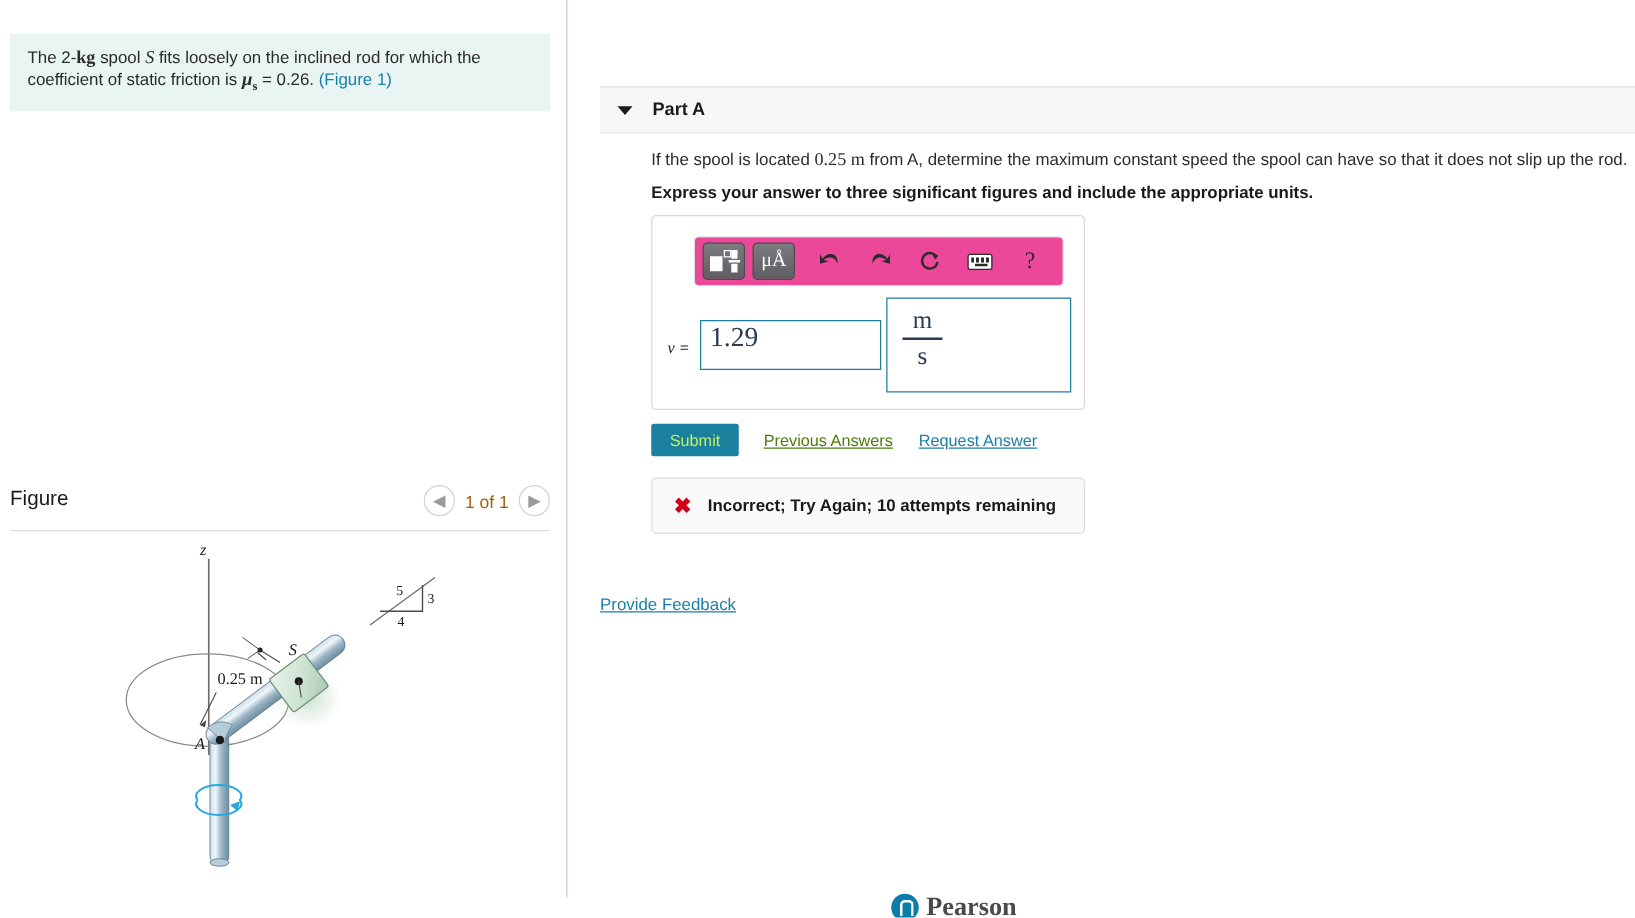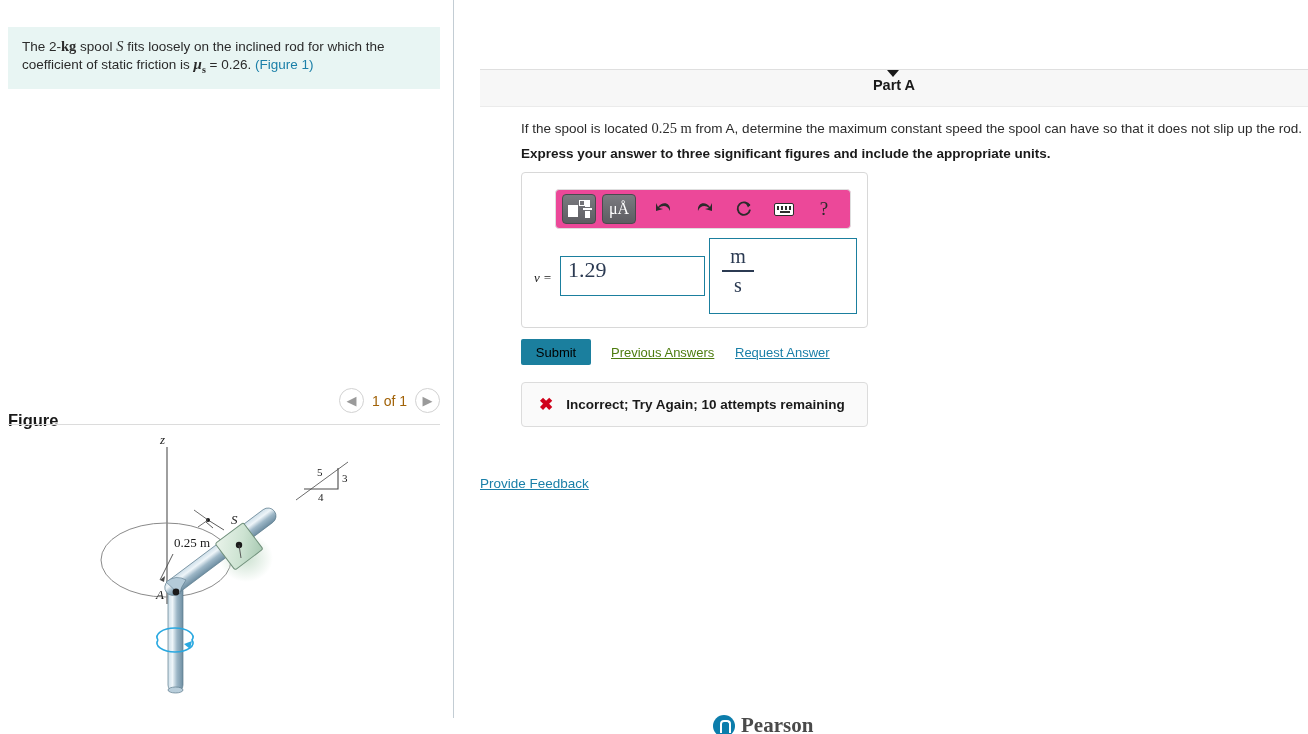--- a/index.html
+++ b/index.html
@@ -33,21 +33,21 @@
   .problem-text .mu { font-family: "Liberation Serif", serif; font-style: italic; font-weight: 700; font-size: 15px; }
   .problem-text .sub { font-size: 10px; vertical-align: sub; font-weight: 700; font-family: "Liberation Serif", serif; font-style: normal;}
   .fig-link { color: #1a7fa8; text-decoration: none; }
 
   
   .figure-header {
     position: absolute; left: 8px; top: 388px; width: 432px; height: 38px;
   }
   .figure-title {
     position: absolute; left: 0; top: 2px;
-    font-size: 16.5px; font-weight: bold; color: #1a1a1a; margin-top: 21px;
+    font-size: 16.5px; font-weight: normal; color: #1a1a1a;
   }
   .fig-nav {
     position: absolute; right: 0; top: 0;
     display: flex; align-items: center; gap: 8px;
   }
   .nav-circle {
     width: 25px; height: 25px; border-radius: 50%;
     border: 1px solid #d2d2d2; background: #fff;
     display: flex; align-items: center; justify-content: center;
     color: #9a9a9a; font-size: 13px; line-height: 1;
@@ -69,21 +69,21 @@
     position: absolute; left: 455px; top: 0;
     width: 853px; height: 734px;
     background: #fff;
   }
   .part-header {
     position: absolute; left: 25px; top: 69px;
     width: 828px; height: 38px;
     background: #f7f7f7;
     border-top: 1px solid #dfdfdf;
     border-bottom: 1px solid #ebebeb;
-    display: flex; align-items: center; flex-direction: column;
+    display: flex; align-items: center;
   }
   .caret {
     margin-left: 14px; margin-right: 16px;
     width: 0; height: 0;
     border-left: 6px solid transparent;
     border-right: 6px solid transparent;
     border-top: 7px solid #1a1a1a;
   }
   .part-title { font-size: 14.5px; font-weight: bold; color: #1a1a1a; }
 
@@ -175,21 +175,21 @@
     font-family: "Liberation Serif", serif; font-size: 20px; color: #2b3a52;
   }
   .frac .num { line-height: 1.15; }
   .frac .bar { height: 1.5px; background: #2b3a52; margin: 2px 0; }
   .frac .den { line-height: 1.15; }
 
   
   .submit-btn {
     position: absolute; left: 66px; top: 339px;
     width: 70px; height: 26px;
-    background: #1b7f9e; color: #000000;
+    background: #1b7f9e; color: #bef264;
     border: none; border-radius: 2px;
     font-size: 13px; font-family: "Liberation Sans", sans-serif;
     cursor: pointer;
   }
   .link-prev {
     position: absolute; left: 156px; top: 345px;
     font-size: 13px; color: #4d7c0f; text-decoration: underline; cursor: pointer;
   }
   .link-req {
     position: absolute; left: 268px; top: 345px;

